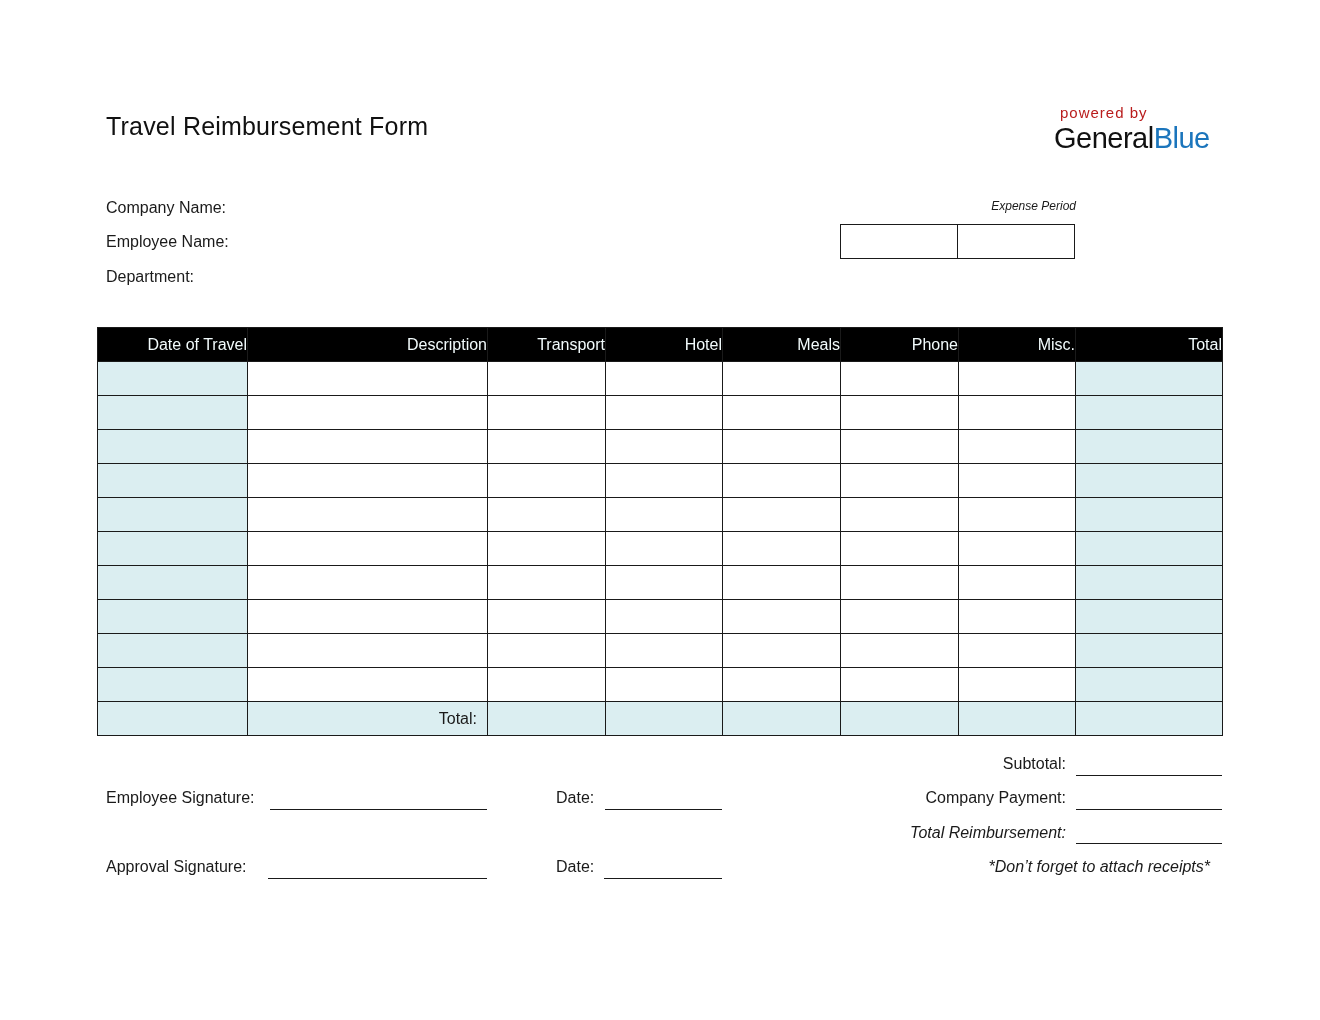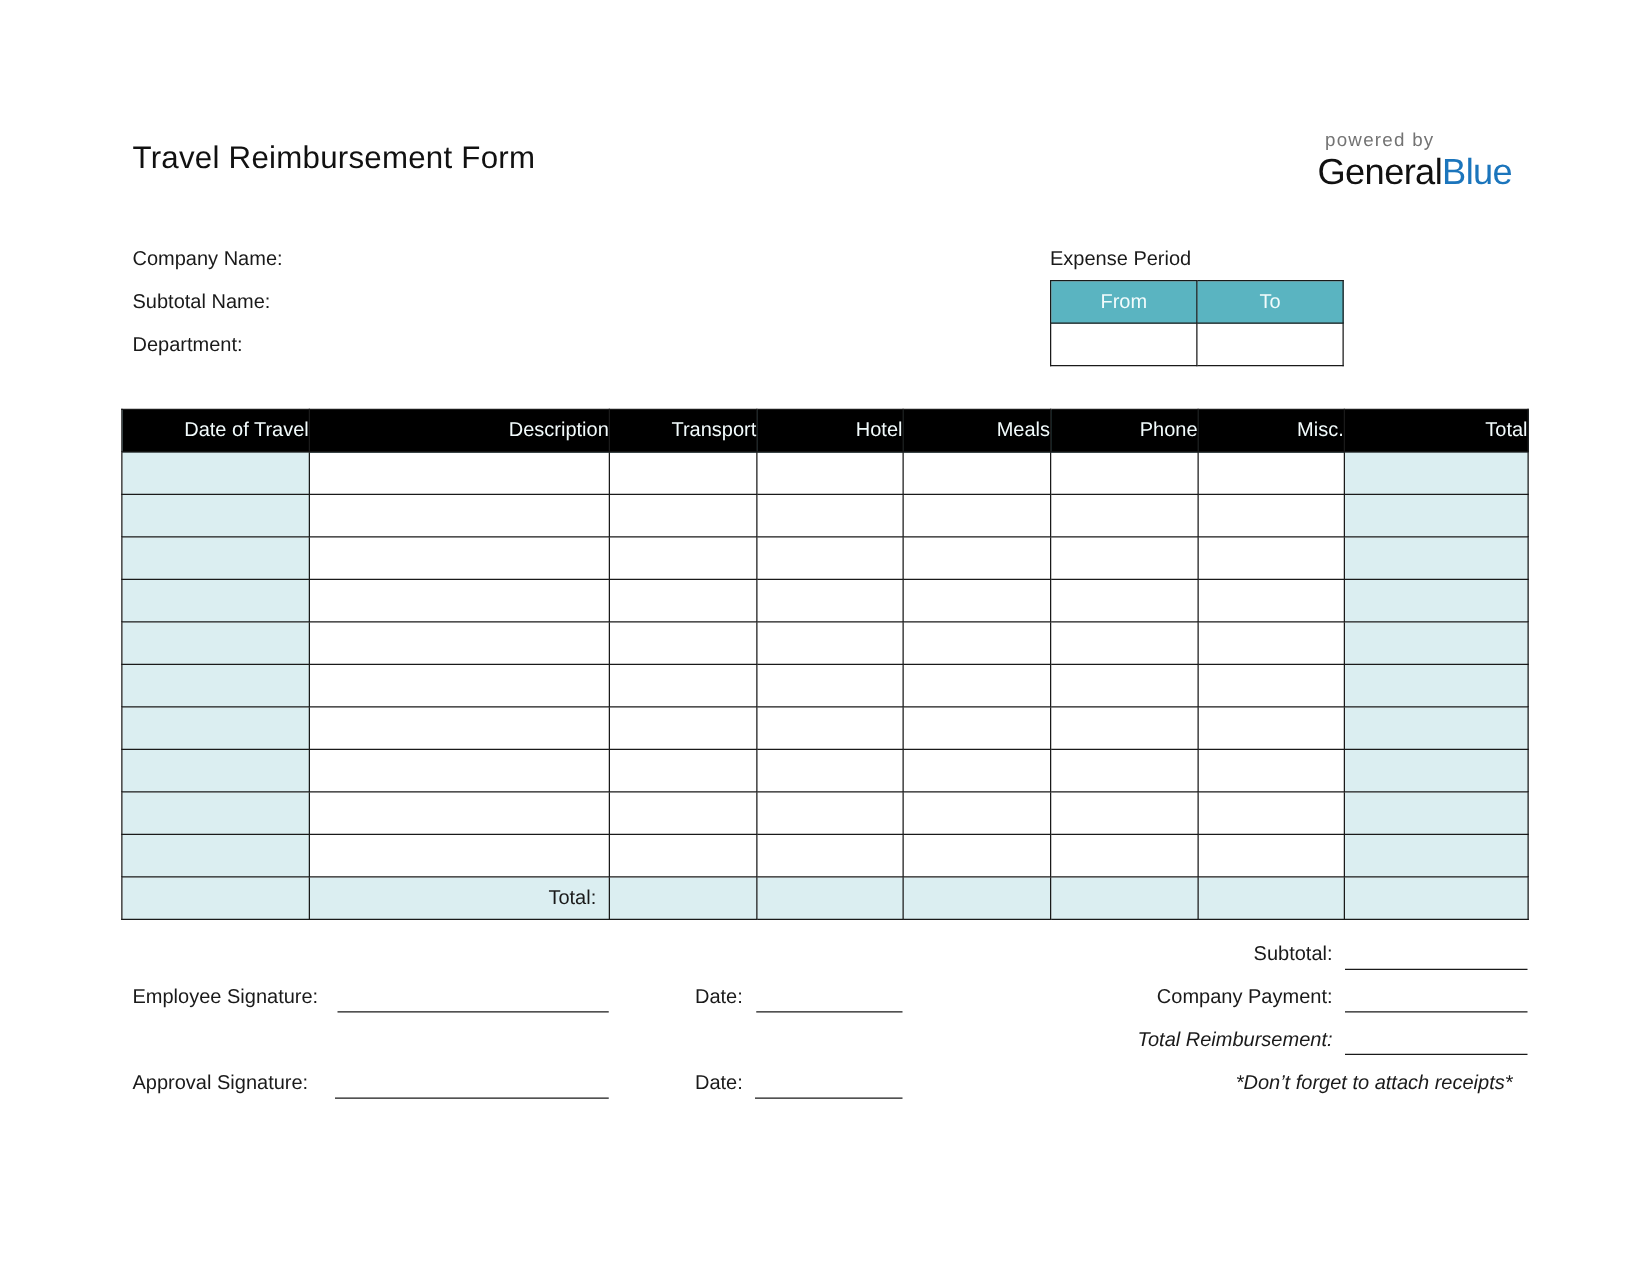--- a/index.html
+++ b/index.html
@@ -1,23 +1,23 @@
 <!DOCTYPE html>
 <html><head>
 <meta charset="utf-8">
 <style>
   html, body { margin:0; padding:0; background:#ffffff; }
   body { width:1320px; height:1020px; position:relative; font-family:"Liberation Sans", "DejaVu Sans", sans-serif; color:#1a1a1a; overflow:hidden; }
   .abs { position:absolute; }
   .title { left:106px; top:112px; font-size:25px; font-weight:normal; color:#111; letter-spacing:0.2px; }
-  .powered { left:1060px; top:104px; font-size:15px; color:#737373; letter-spacing:1px; }
+  .powered { left:1060px; top:104px; font-size:15px; color:#b91c1c; letter-spacing:1px; }
   .brand { left:1054px; top:122px; font-size:29px; color:#111; letter-spacing:-0.5px; }
   .brand .blue { color:#1b75bc; }
   .lbl { font-size:16px; color:#1a1a1a; }
-  .period-title { left:840px; top:199px; width:236px; text-align:left; font-size:16px; }
+  .period-title { left:840px; top:199px; width:236px; text-align:right; font-size:12px;font-style:italic; }
   table { border-collapse:collapse; }
   .period { left:840px; top:224px; }
   .period td { border:1px solid #1a1a1a; width:116px; padding:0; }
   .hdr { background:#5ab4c1; color:#f2fbfc; font-size:16px; text-align:center; height:33px; }
   .period .body td { height:33px; background:#fff; }
   .main { left:97px; top:327px; }
   .main td { border:1px solid #1a1a1a; padding:0; height:33px; }
   .main .hdr td { background:#000000; color:#f2fbfc; font-size:16px; text-align:right; }
   .shade { background:#dbeef1; }
   .total-label { text-align:right; padding-right:10px !important; font-size:16px;margin-top:12px; }
@@ -25,30 +25,26 @@
   .note { font-style:italic; font-size:16px; }
 </style>
 </head>
 <body>
 
 <div class="abs title">Travel Reimbursement Form</div>
 <div class="abs powered">powered by</div>
 <div class="abs brand"><span>General</span><span class="blue">Blue</span></div>
 
 <div class="abs lbl" style="left:106px;top:199px;">Company Name:</div>
-<div class="abs lbl" style="left:106px;top:233px;">Subtotal Name:</div>
+<div class="abs lbl" style="left:106px;top:233px;">Employee Name:</div>
 <div class="abs lbl" style="left:106px;top:268px;">Department:</div>
 
 <div class="abs period-title">Expense Period</div>
 <table class="abs period">
   <tbody>
-      <tr>
-    <td class="hdr">From</td>
-    <td class="hdr">To</td>
-  </tr>
   <tr class="body">
     <td></td>
     <td></td>
   </tr>
 </tbody>
   </table>
 
 <table class="abs main">
   <colgroup>
     <col style="width:150px">

